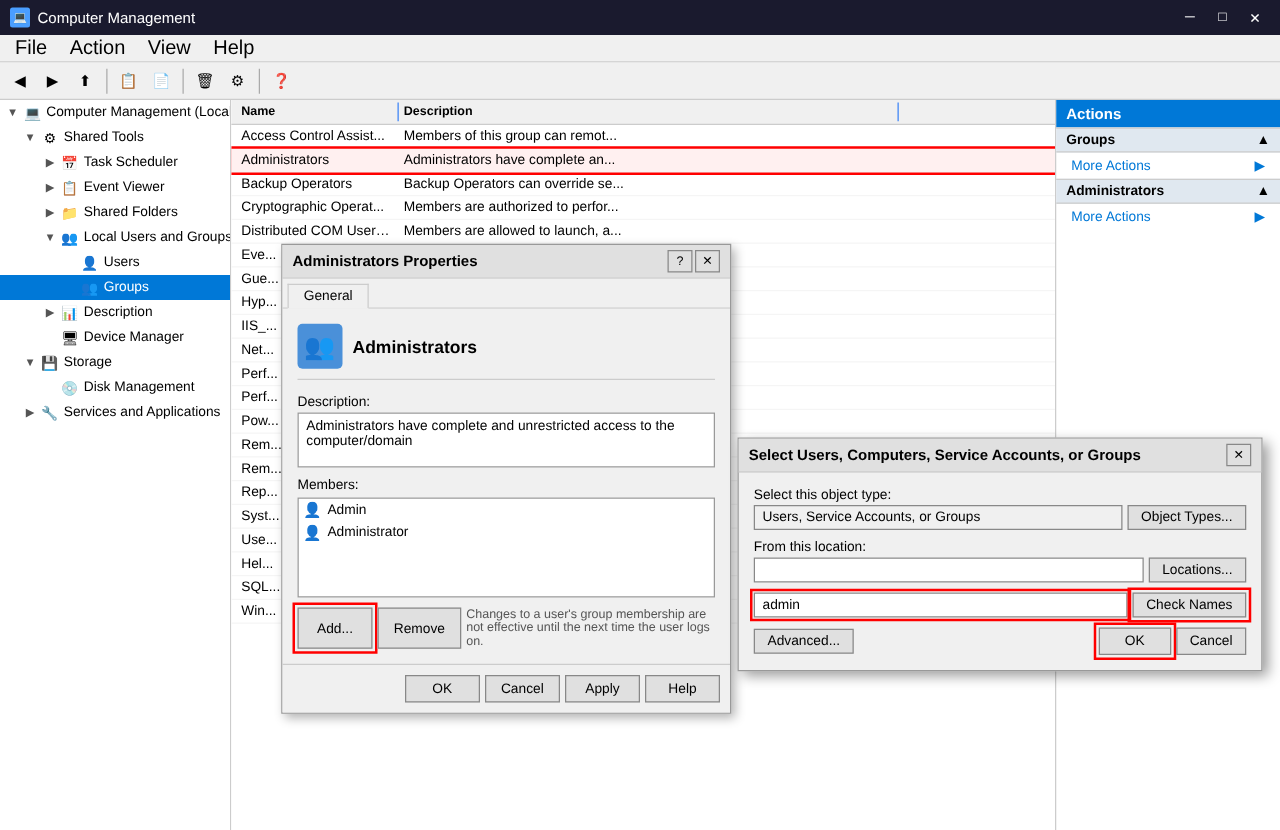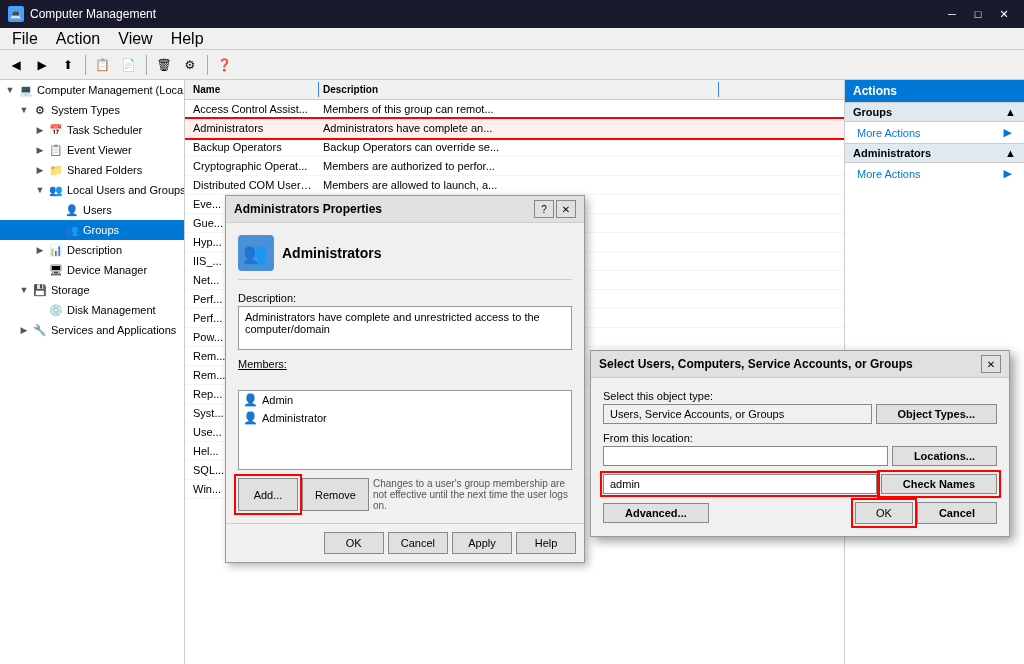--- a/index.html
+++ b/index.html
@@ -56,39 +56,39 @@
     .dialog-tabs { display: flex; border-bottom: 1px solid #ccc; padding: 4px 4px 0; background: #f0f0f0; }
     .dialog-tab { padding: 3px 12px; font-size: 11px; border: 1px solid #ccc; border-bottom: none; background: #e0e0e0; cursor: pointer; margin-right: 2px; }
     .dialog-tab.active { background: #f0f0f0; border-bottom: 1px solid #f0f0f0; margin-bottom: -1px; }
     .dialog-content { padding: 12px; background: #f0f0f0; }
     .dialog-group-header { display: flex; align-items: center; gap: 8px; margin-bottom: 12px; padding-bottom: 8px; border-bottom: 1px solid #ccc; }
     .group-icon { width: 36px; height: 36px; background: #4a90d9; border-radius: 4px; display: flex; align-items: center; justify-content: center; font-size: 20px; color: white; }
     .group-name { font-size: 14px; font-weight: bold; }
     .dialog-field { margin-bottom: 8px; margin-top: 12px; }
     .dialog-field label { font-size: 11px; display: block; margin-bottom: 2px; }
     .dialog-field-value { font-size: 11px; padding: 4px 6px; border: 1px solid #999; background: white; width: 100%; min-height: 44px; }
-    .members-label { font-size: 11px; margin-bottom: 20px; text-decoration: underline; }
+    .members-label { font-size: 11px; margin-bottom: 4px; }
     .members-list { border: 1px solid #999; background: white; height: 80px; overflow-y: auto; margin-bottom: 8px; }
     .member-item { display: flex; align-items: center; gap: 4px; padding: 2px 4px; font-size: 11px; cursor: pointer; }
     .member-icon { font-size: 12px; }
     .dialog-buttons { display: flex; gap: 4px; margin-top: 4px; }
     .dialog-btn { padding: 4px 12px; font-size: 11px; border: 1px solid #888; background: #e0e0e0; cursor: pointer; min-width: 60px; text-align: center; }
     .dialog-btn.highlighted { outline: 2px solid red; outline-offset: 2px; }
     .dialog-bottom-btns { display: flex; gap: 4px; padding: 8px; border-top: 1px solid #ccc; justify-content: flex-end; background: #f0f0f0; }
     .changes-note { font-size: 10px; color: #555; flex: 1; }
 
     
     .select-users-dialog { position: absolute; top: 350px; left: 590px; width: 420px; background: #f0f0f0; border: 1px solid #999; box-shadow: 4px 4px 10px rgba(0,0,0,0.4); z-index: 20; }
     .su-content { padding: 12px; }
     .su-field { margin-bottom: 8px; }
     .su-field label { font-size: 11px; display: block; margin-bottom: 2px; }
     .su-input-row { display: flex; gap: 4px; }
     .su-input { flex: 1; padding: 3px 6px; border: 1px solid #888; font-size: 11px; background: white; }
     .su-input.highlighted { outline: 2px solid red; outline-offset: 1px; }
-    .su-btn { padding: 3px 21px; font-size: 11px; border: 1px solid #888; background: #e0e0e0; cursor: pointer; white-space: nowrap; font-weight: bold; }
+    .su-btn { padding: 3px 10px; font-size: 11px; border: 1px solid #888; background: #e0e0e0; cursor: pointer; white-space: nowrap; }
     .su-btn.highlighted { outline: 2px solid red; outline-offset: 2px; }
     .su-link { color: #0078d7; text-decoration: underline; cursor: pointer; font-size: 11px; }
     .su-bottom { display: flex; justify-content: space-between; align-items: center; margin-top: 8px; }
     .su-bottom-btns { display: flex; gap: 4px; }
     .su-ok-btn { padding: 4px 20px; font-size: 11px; border: 1px solid #888; background: #e0e0e0; cursor: pointer; }
     .su-ok-btn.primary.highlighted { outline: 2px solid red; outline-offset: 2px; background: #e0e0e0; }
 
     .row-indent-1 { padding-left: 16px; }
     .row-indent-2 { padding-left: 32px; }
     .row-indent-3 { padding-left: 48px; }
@@ -136,21 +136,21 @@
       <div class="tree-row">
         <div class="tree-expand">▼</div>
         <div class="tree-icon">💻</div>
         <span class="tree-label">Computer Management (Local</span>
       </div>
     </div>
     <div class="tree-item">
       <div class="tree-row row-indent-1">
         <div class="tree-expand">▼</div>
         <div class="tree-icon">⚙</div>
-        <span class="tree-label">System Types</span>
+        <span class="tree-label">Shared Tools</span>
       </div>
     </div>
     <div class="tree-item">
       <div class="tree-row row-indent-2">
         <div class="tree-expand">▶</div>
         <div class="tree-icon">📅</div>
         <span class="tree-label">Task Scheduler</span>
       </div>
     </div>
     <div class="tree-item">
@@ -340,20 +340,25 @@
     </div>
   </div>
 </div>
 
 <div class="admin-props-dialog">
   <div class="dialog-title-bar">
     <span>Administrators Properties</span>
     <div class="dialog-title-controls">
       <button class="dialog-ctrl-btn">?</button>
       <button class="dialog-ctrl-btn">✕</button>
+    </div>
+  </div>
+  <div class="dialog-tabs">
+    <div class="dialog-tab active">
+      <span>General</span>
     </div>
   </div>
   <div class="dialog-content">
     <div class="dialog-group-header">
       <div class="group-icon">👥</div>
       <span class="group-name">Administrators</span>
     </div>
     <div class="dialog-field">
       <label>Description:</label>
       <div class="dialog-field-value">Administrators have complete and unrestricted access to the computer/domain</div>

